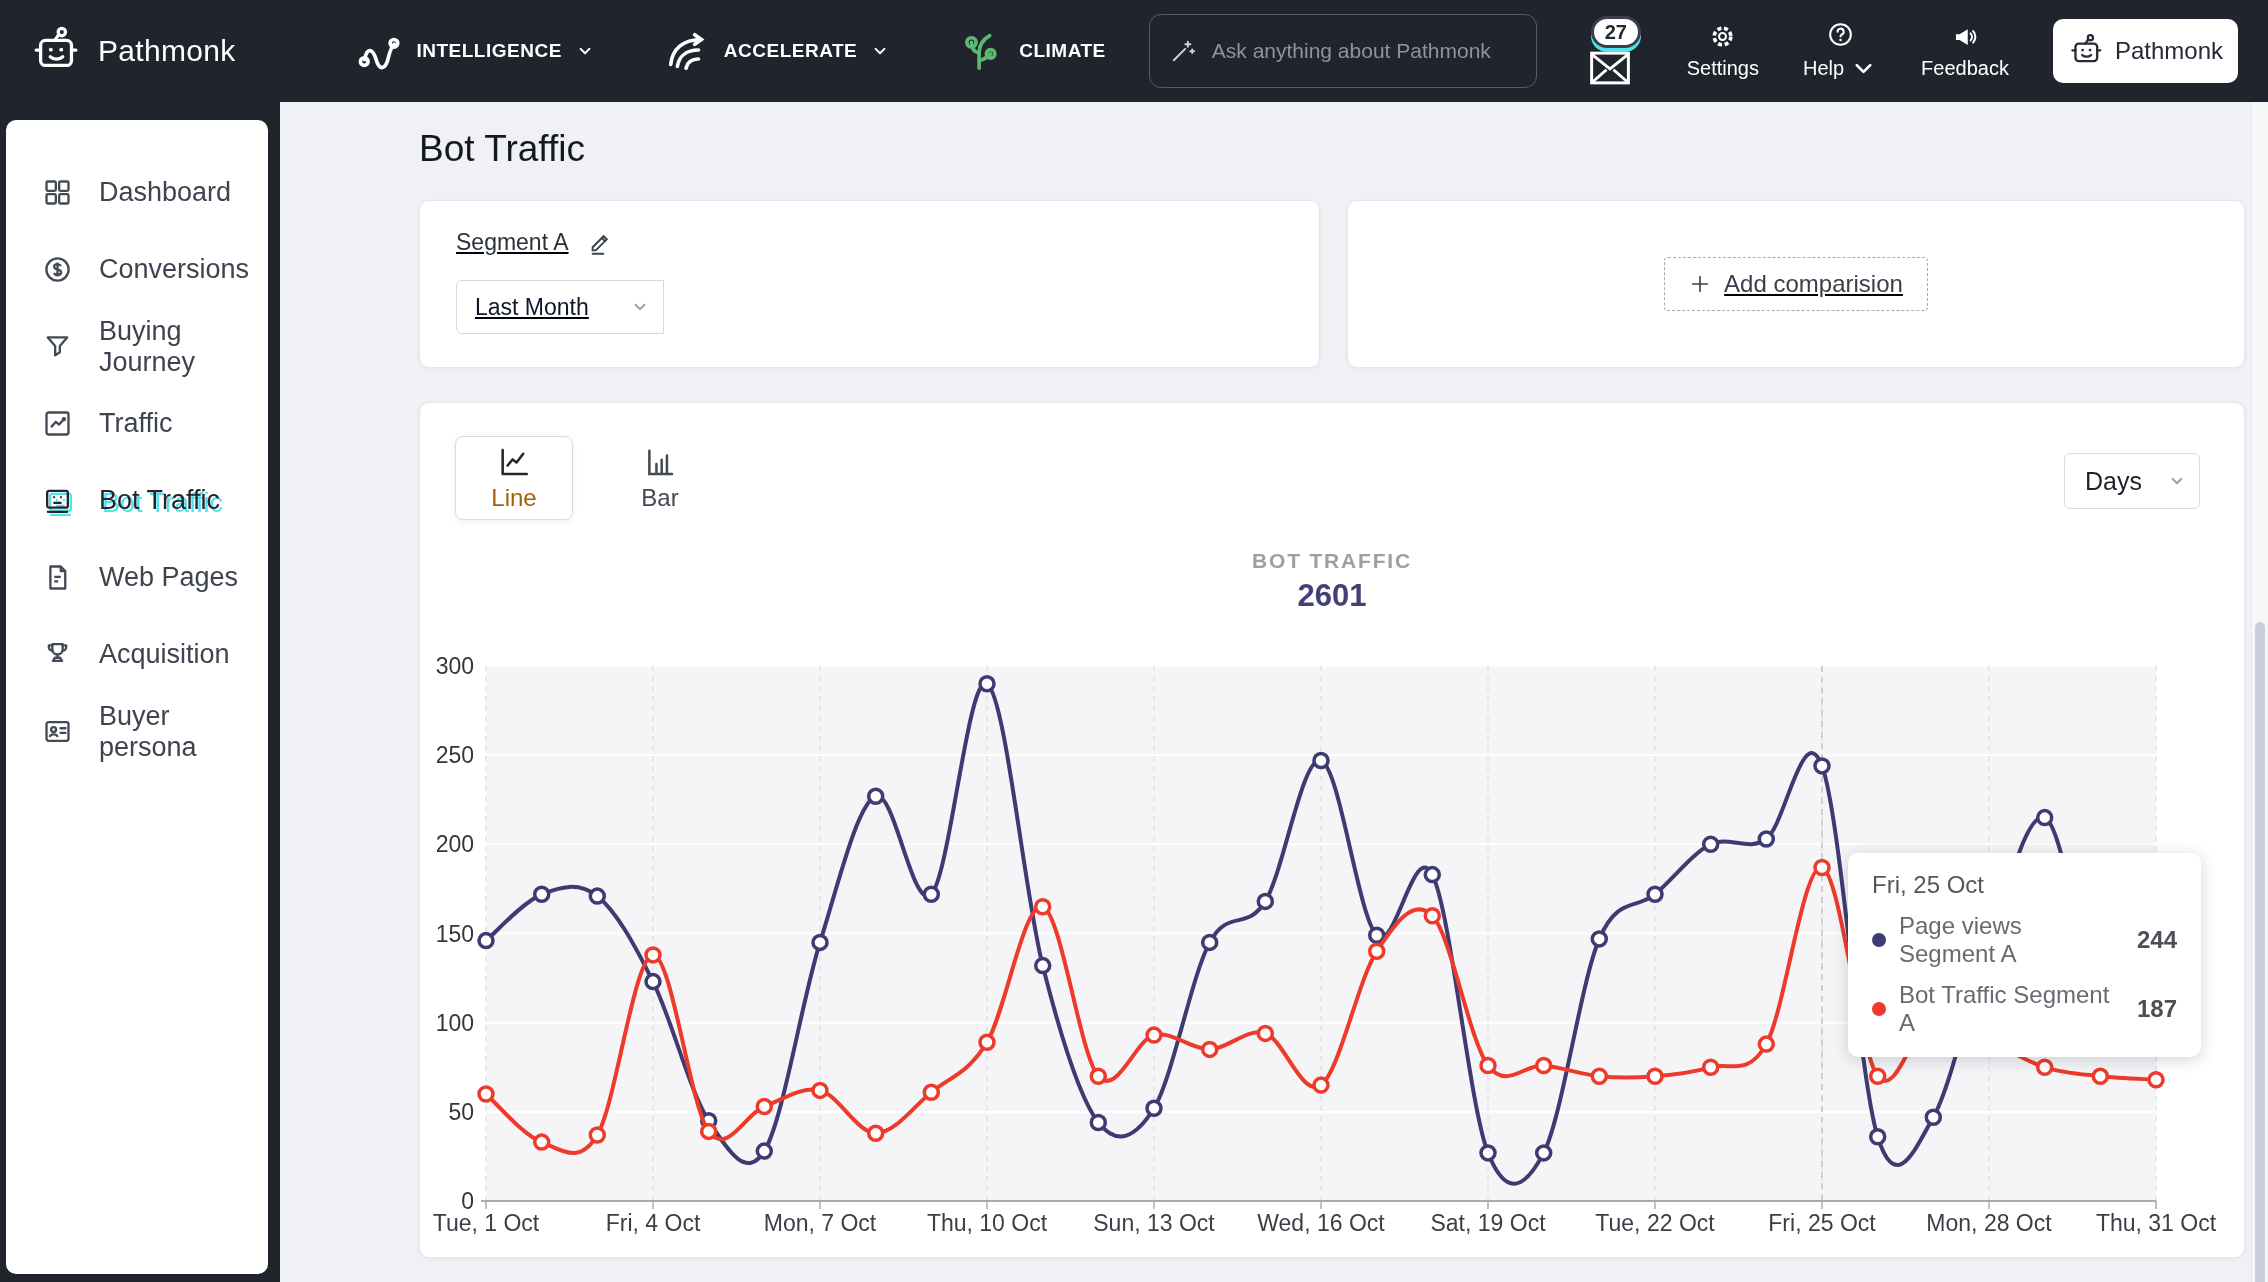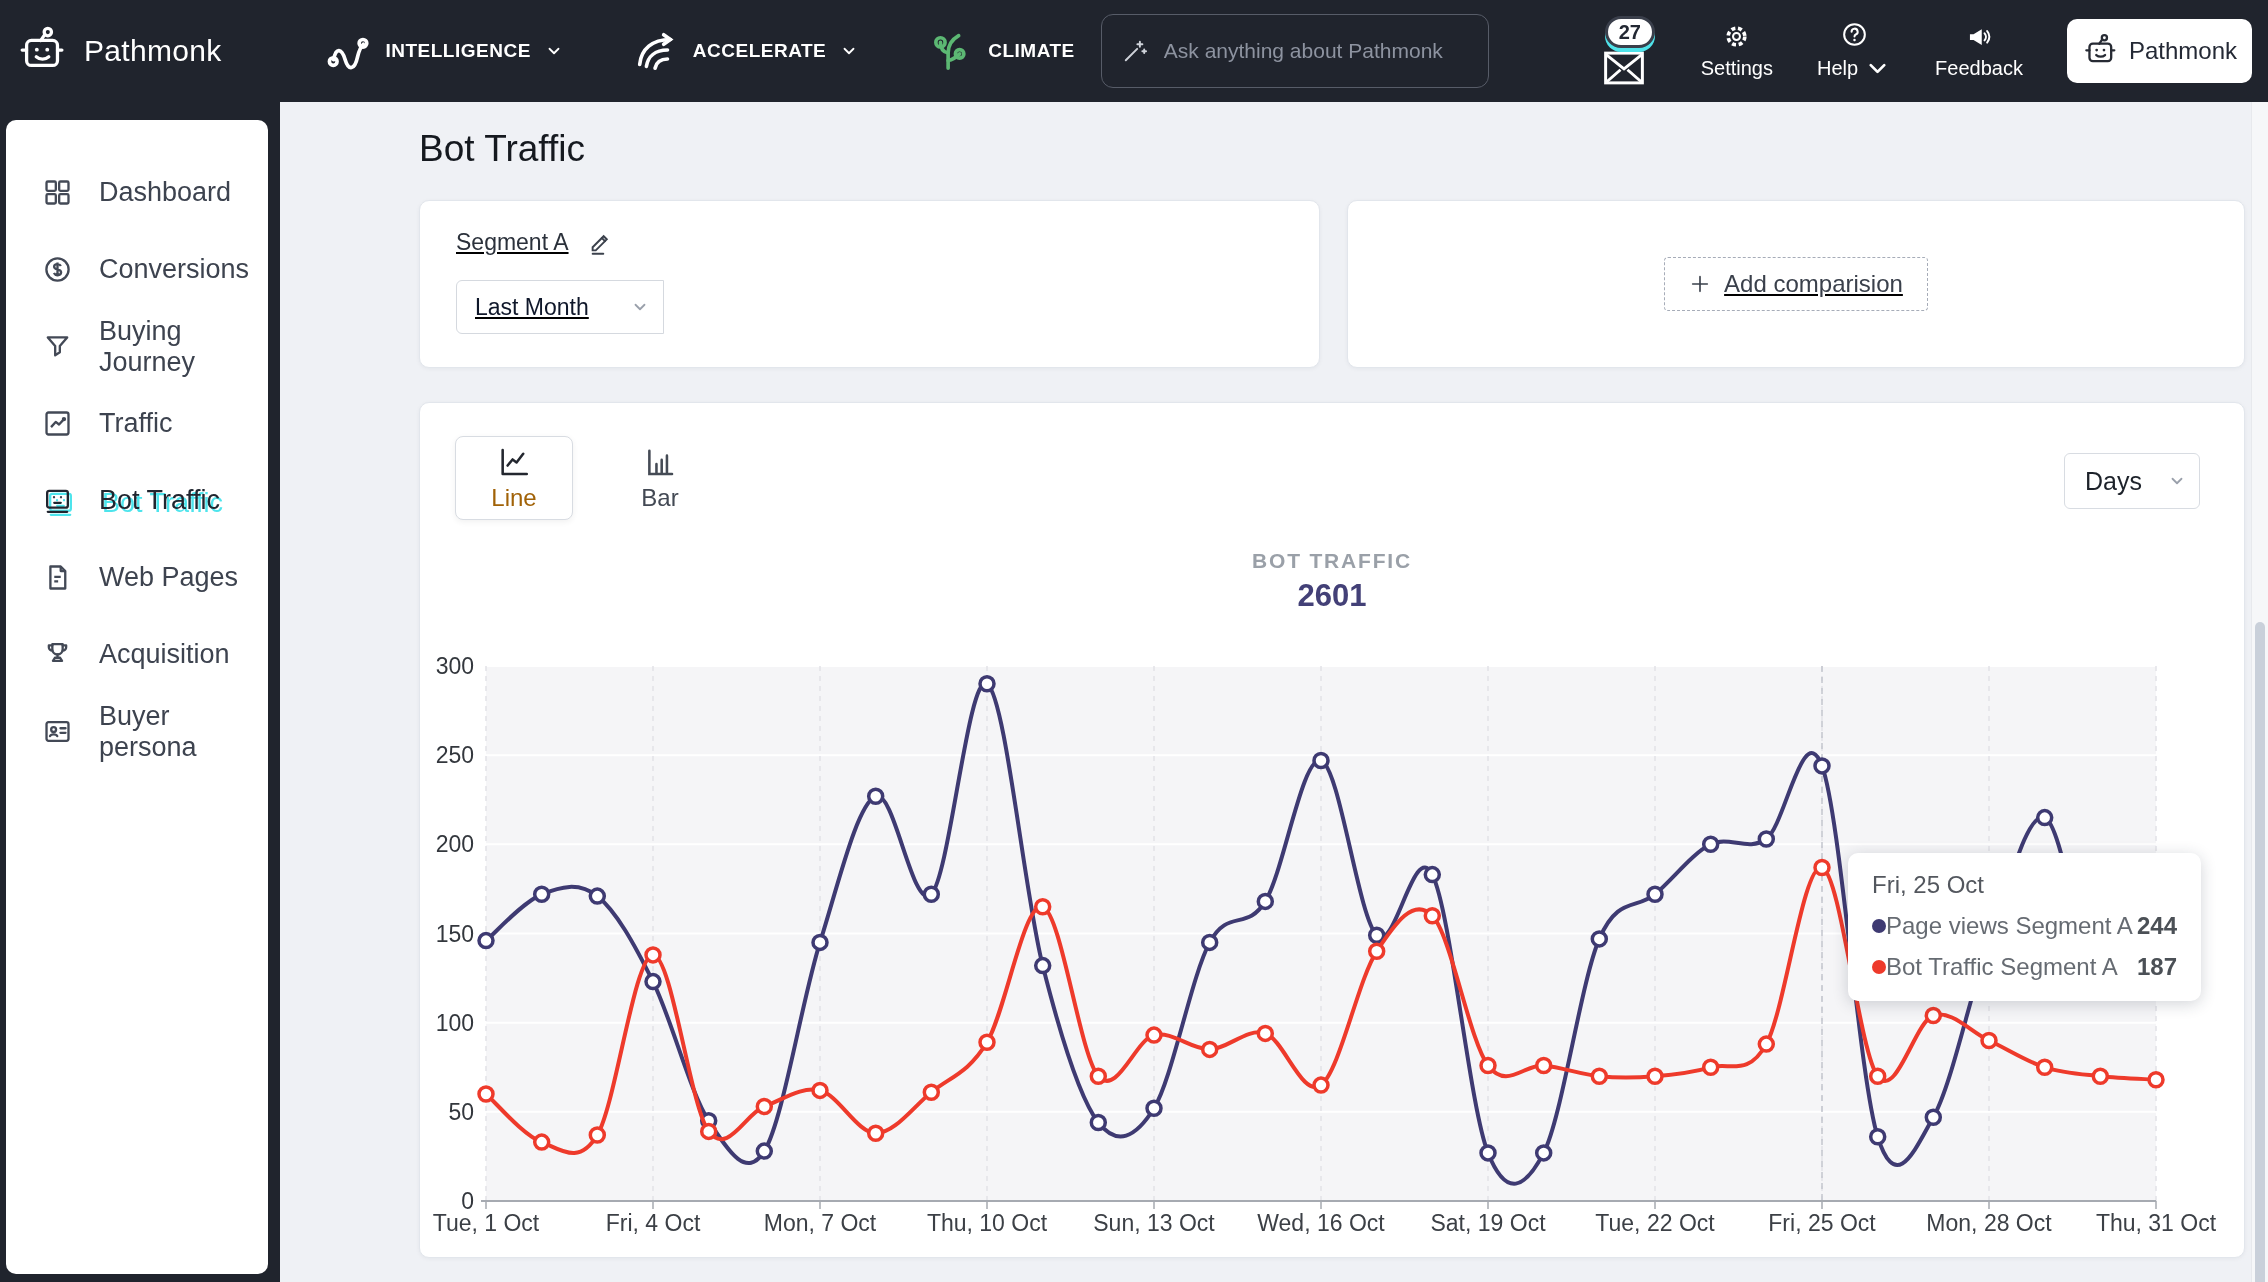--- a/index.html
+++ b/index.html
@@ -1,20 +1,20 @@
 <!DOCTYPE html>
 <html><head>
 <meta charset="utf-8">
 <style>
   html,body{margin:0;padding:0;width:2268px;height:1282px;overflow:hidden;background:#20242d;}
   *{box-sizing:border-box;}
   .page{position:relative;width:2268px;height:1282px;font-family:"Liberation Sans",sans-serif;-webkit-font-smoothing:antialiased;}
 
   
-  .topnav{height:102px;display:flex;align-items:center;padding:0 16px;background:#20242d;}
+  .topnav{height:102px;display:flex;align-items:center;padding:0 30px;background:#20242d;gap:17px;}
   .logo{display:flex;align-items:center;gap:14px;cursor:pointer;}
   .logo svg{width:54px;height:54px;}
   .logo-text{color:#fff;font-size:30px;font-weight:500;letter-spacing:.3px;}
   .menu{display:flex;margin-left:104px;gap:70px;align-items:center;}
   .menu-item{display:flex;align-items:center;gap:14px;color:#fff;font-size:19px;font-weight:700;letter-spacing:.5px;cursor:pointer;}
   .mi-icon svg{width:46px;height:46px;display:block;}
   .chev{width:18px;height:18px;fill:none;stroke:#fff;stroke-width:2.4;stroke-linecap:round;stroke-linejoin:round;}
   .chev.gray{stroke:#9aa0ab;}
   .search{margin-left:26px;width:388px;height:74px;border:1.5px solid #575c68;border-radius:12px;display:flex;align-items:center;padding:0 20px;gap:14px;background:#20242d;}
   .search svg{width:26px;height:26px;flex:none;}
@@ -63,21 +63,21 @@
   .days-select{position:absolute;right:44px;top:50px;width:136px;height:56px;border:1px solid #d8dce2;border-radius:6px;background:#fff;display:flex;align-items:center;justify-content:space-between;padding:0 13px 0 20px;font-size:25px;color:#1d222a;cursor:pointer;}
   .chart-head{position:absolute;top:146px;left:0;right:0;text-align:center;}
   .chart-head .lbl{font-size:21px;letter-spacing:1.8px;color:#9aa0a8;font-weight:700;}
   .chart-head .val{margin-top:5px;font-size:31px;font-weight:700;color:#434077;}
   .plot-wrap{position:absolute;left:11px;top:236px;width:1800px;height:618px;}
   .plot-wrap svg{overflow:visible;display:block;}
 
   
   .tooltip{position:absolute;left:1417px;top:214px;width:353px;background:#fff;border-radius:10px;box-shadow:0 3px 16px rgba(30,40,60,.2);padding:18px 24px 20px;}
   .tt-title{font-size:24px;color:#53575e;}
-  .tt-row{display:flex;align-items:center;margin-top:13px;font-size:24px;color:#666b72;}
+  .tt-row{display:flex;align-items:center;gap:13px;margin-top:13px;font-size:24px;color:#666b72;}
   .tt-dot{width:14px;height:14px;border-radius:50%;flex:none;}
   .tt-label{flex:1;}
   .tt-val{font-weight:700;color:#4b5056;}
 
   
   .scrollbar{position:absolute;right:0;top:102px;bottom:0;width:17px;background:#f6f7f9;border-left:1px solid #e7e9ed;}
   .scroll-thumb{position:absolute;left:3px;width:10px;border-radius:5px;background:#c9d0da;top:520px;height:760px;}
 </style>
 </head>
 <body>

